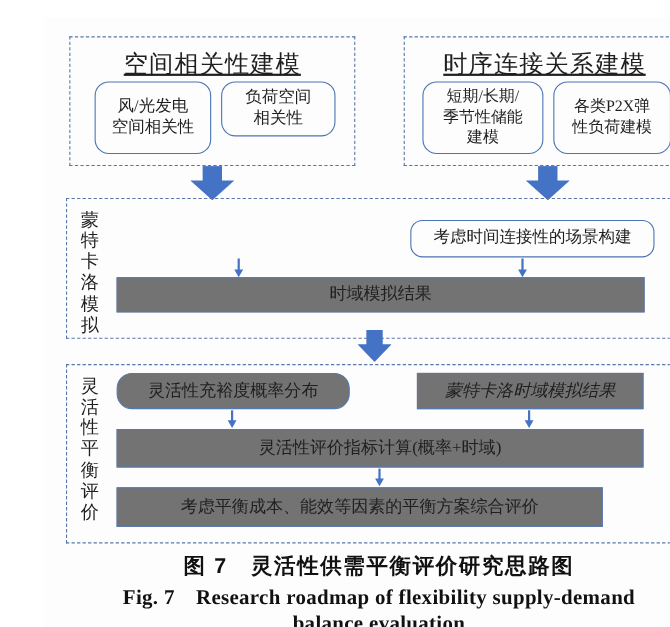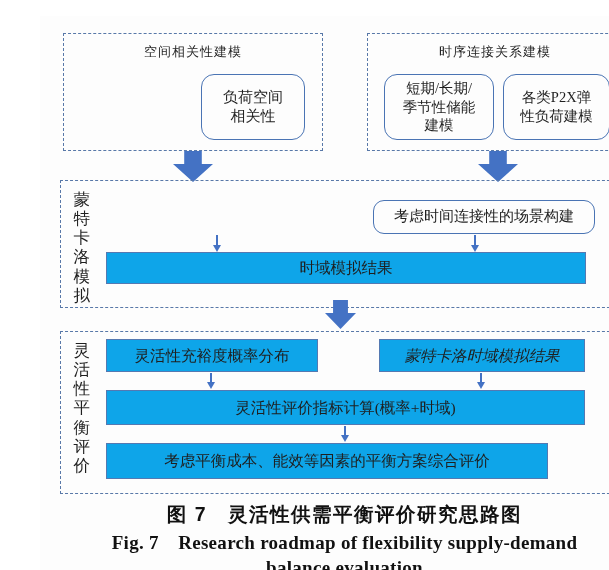--- a/index.html
+++ b/index.html
@@ -17,21 +17,21 @@
     border:1.6px dashed #5878a8;
     box-sizing:border-box;
   }
   .tl-group{left:23px;top:17px;width:260px;height:118px;}
   .tr-group{left:327px;top:17px;width:256px;height:118px;}
   .mc-group{left:20px;top:164px;width:565px;height:128px;}
   .ev-group{left:20px;top:315px;width:565px;height:163px;}
 
   .group-title{
     margin-top:9px;text-align:center;
-    font-size:13px;letter-spacing:1px;
+    font-size:22px;letter-spacing:1px;text-decoration:underline;
   }
   
   .round-box{
     position:absolute;
     border:1.6px solid #4a74b4;
     border-radius:13px;
     box-sizing:border-box;
     display:flex;align-items:center;justify-content:center;
     text-align:center;
     font-size:15px;line-height:1.3;
@@ -41,21 +41,21 @@
   .pill{border-radius:11px;}
   
   .rect-box{
     position:absolute;
     border:1.5px solid #5479b2;
     box-sizing:border-box;
     display:flex;align-items:center;justify-content:center;
     text-align:center;
     font-size:15.5px;line-height:1.25;
     white-space:pre-line;
-    background:#0ea5e9;
+    background:#737373;
   }
   
   .side-label{
     position:absolute;
     width:19px;
     word-break:break-all;
     text-align:right;
     font-size:16.5px;
     line-height:1.16;
     letter-spacing:0;
@@ -96,21 +96,23 @@
   }
   .cap-en2{margin-top:1px;}
 </style>
 </head>
 <body>
 
 <figure class="canvas">
 
   <section class="dash-box tl-group">
     <div class="group-title">空间相关性建模</div>
-    <div class="round-box" style="left:137px;top:40px;width:104px;height:66px;">负荷空间
+    <div class="round-box" style="left:22px;top:40px;width:106px;height:66px;">风/光发电
+空间相关性</div>
+    <div class="round-box" style="left:137px;top:40px;width:104px;height:50px;">负荷空间
 相关性</div>
   </section>
 
   <section class="dash-box tr-group">
     <div class="group-title">时序连接关系建模</div>
     <div class="round-box" style="left:16px;top:40px;width:110px;height:66px;font-size:14.5px;">短期/长期/
 季节性储能
 建模</div>
     <div class="round-box" style="left:135px;top:40px;width:107px;height:66px;font-size:14.5px;">各类P2X弹
 性负荷建模</div>
@@ -124,21 +126,21 @@
     <div class="round-box pill" style="left:312px;top:19px;width:222px;height:34px;">考虑时间连接性的场景构建</div>
     <div class="conn" style="left:155px;top:54px;height:11px;"></div>
     <div class="conn" style="left:413px;top:54px;height:11px;"></div>
     <div class="rect-box" style="left:45px;top:71px;width:480px;height:32px;">时域模拟结果</div>
   </section>
 
   <div class="block-arrow" style="left:285px;top:284px;width:31px;height:29px;clip-path:polygon(26% 0, 74% 0, 74% 45%, 100% 45%, 50% 100%, 0 45%, 26% 45%);"></div>
 
   <section class="dash-box ev-group">
     <div class="side-label" style="left:10px;top:9px;">灵活性平衡评价</div>
-    <div class="rect-box" style="left:45px;top:7px;width:212px;height:33px;">灵活性充裕度概率分布</div>
+    <div class="rect-box" style="left:45px;top:7px;width:212px;height:33px;border-radius:14px;">灵活性充裕度概率分布</div>
     <div class="rect-box" style="left:318px;top:7px;width:206px;height:33px;font-style:italic;">蒙特卡洛时域模拟结果</div>
     <div class="conn" style="left:149px;top:41px;height:10px;"></div>
     <div class="conn" style="left:419px;top:41px;height:10px;"></div>
     <div class="rect-box" style="left:45px;top:58px;width:479px;height:35px;">灵活性评价指标计算(概率+时域)</div>
     <div class="conn" style="left:283px;top:94px;height:10px;"></div>
     <div class="rect-box" style="left:45px;top:111px;width:442px;height:36px;">考虑平衡成本、能效等因素的平衡方案综合评价</div>
   </section>
 
   <figcaption class="caption">
     <div class="cap-zh">图 7　灵活性供需平衡评价研究思路图</div>

